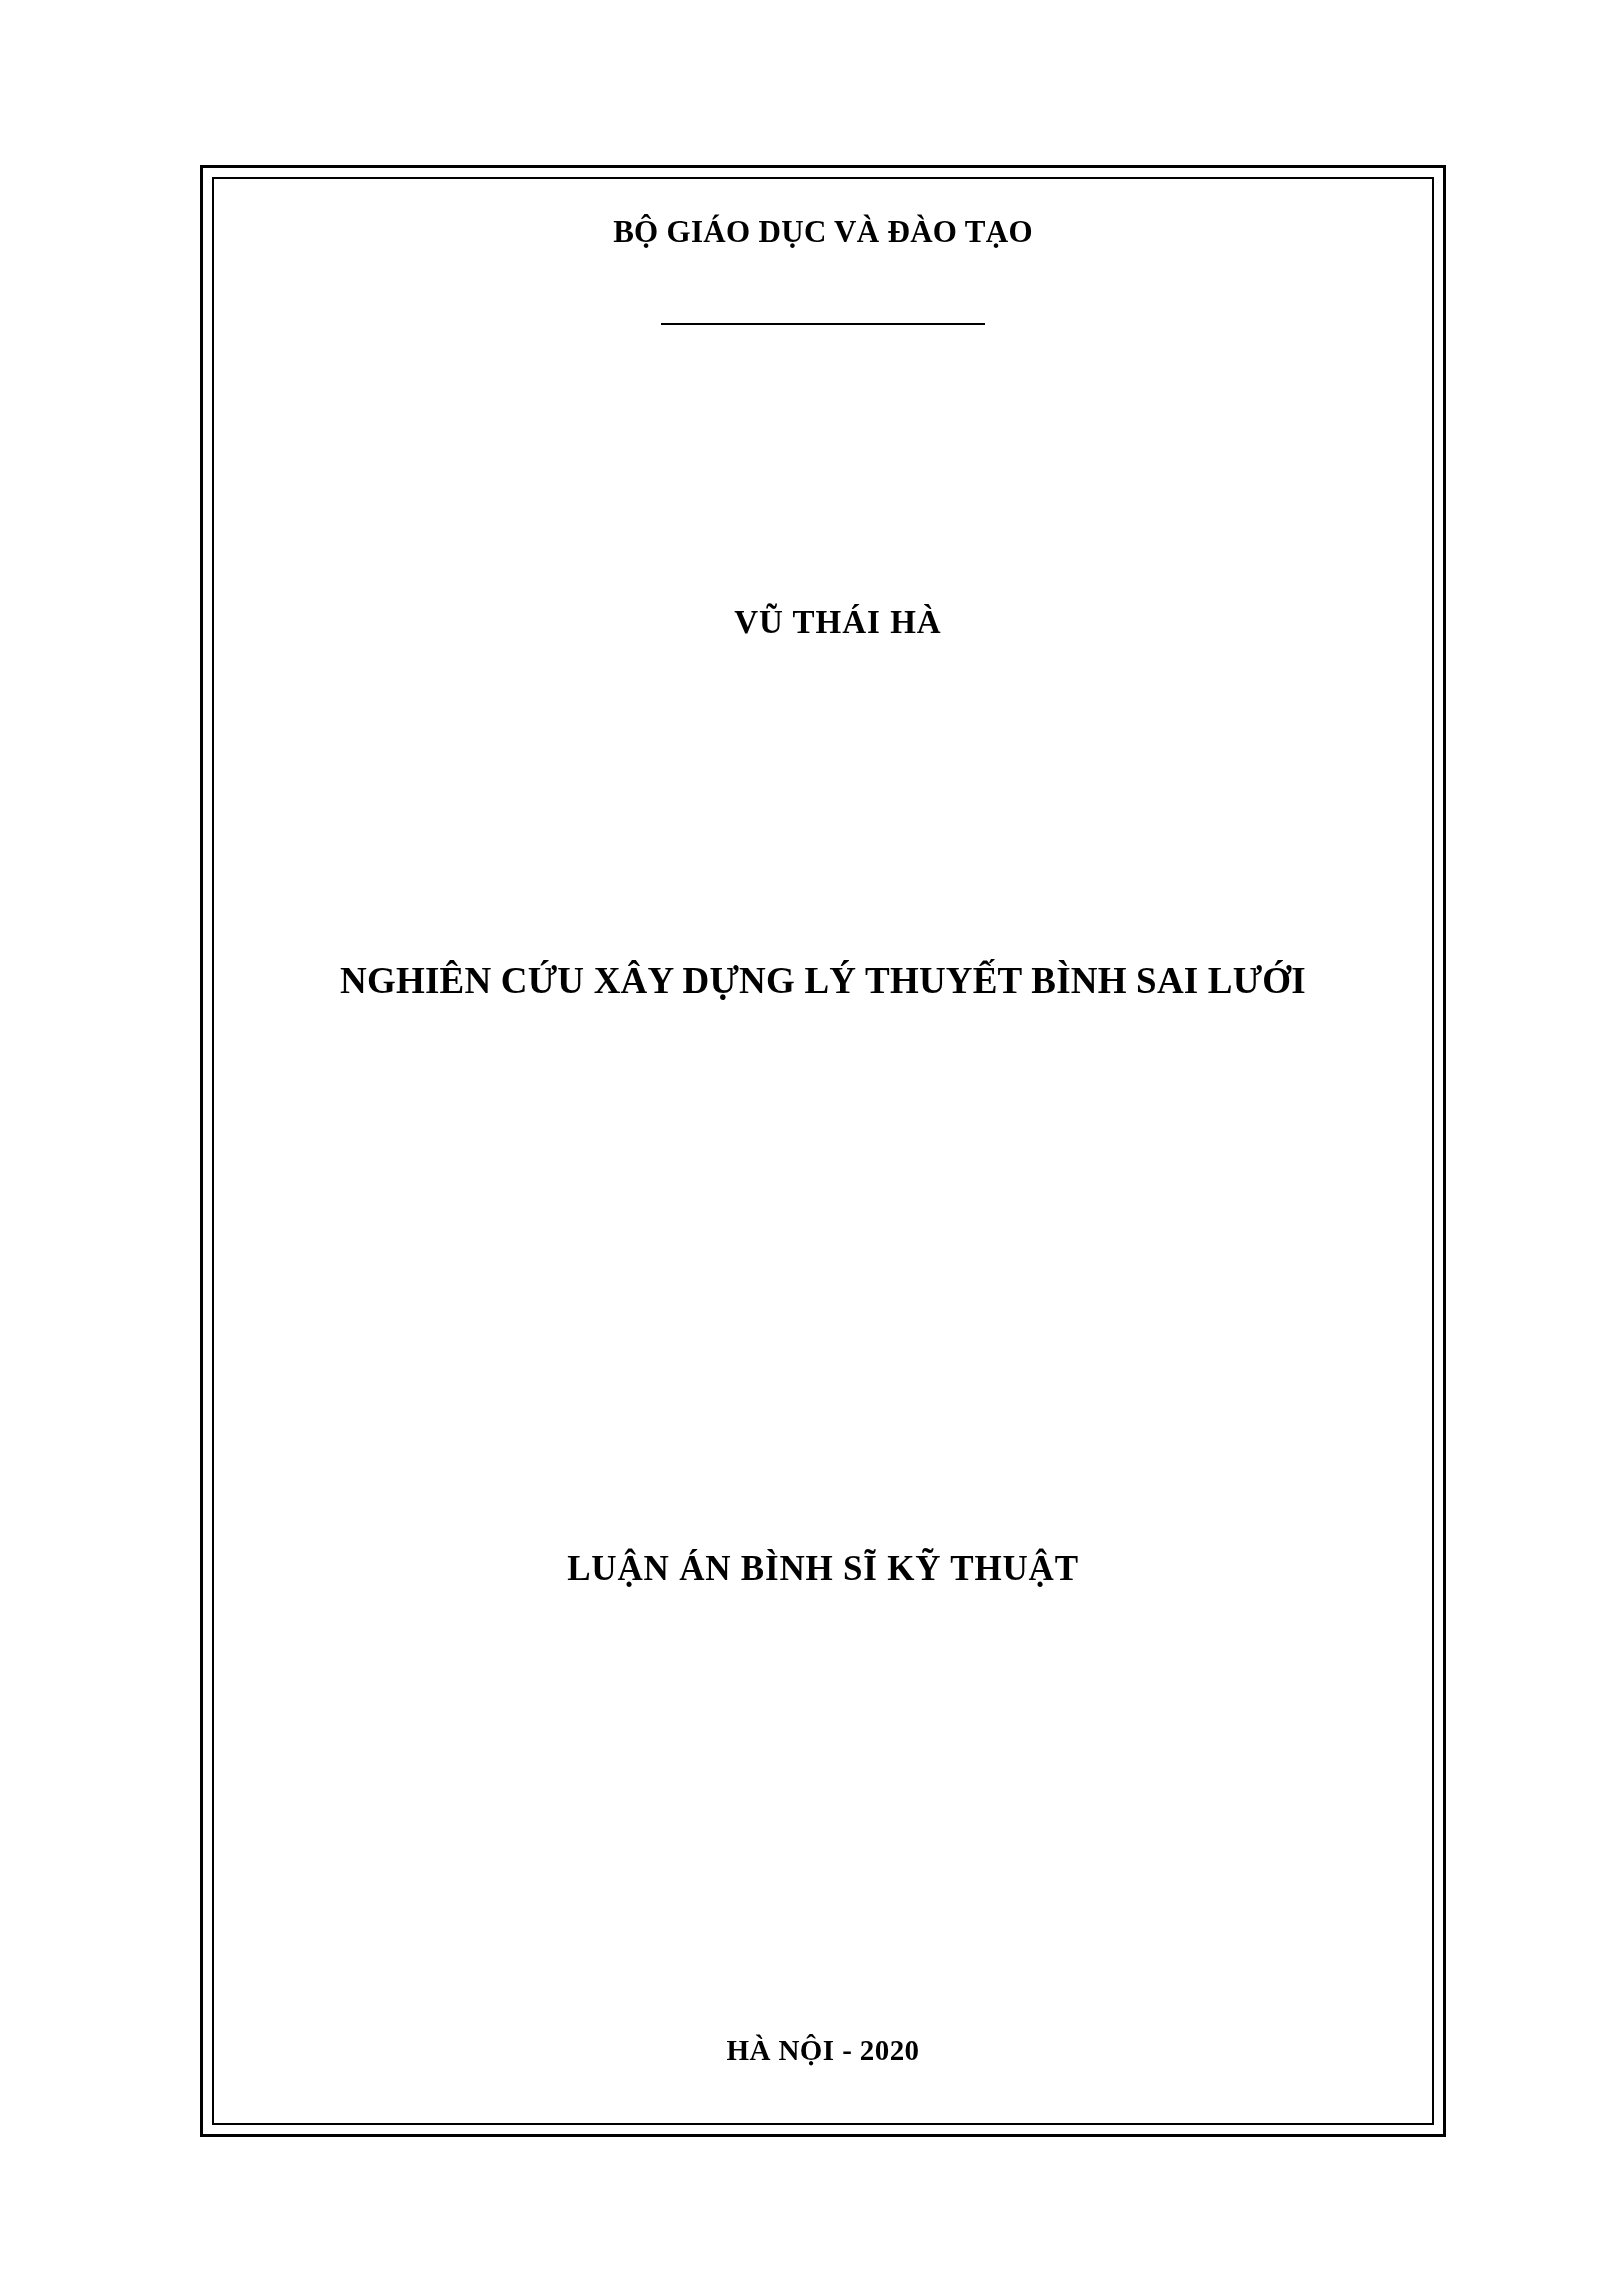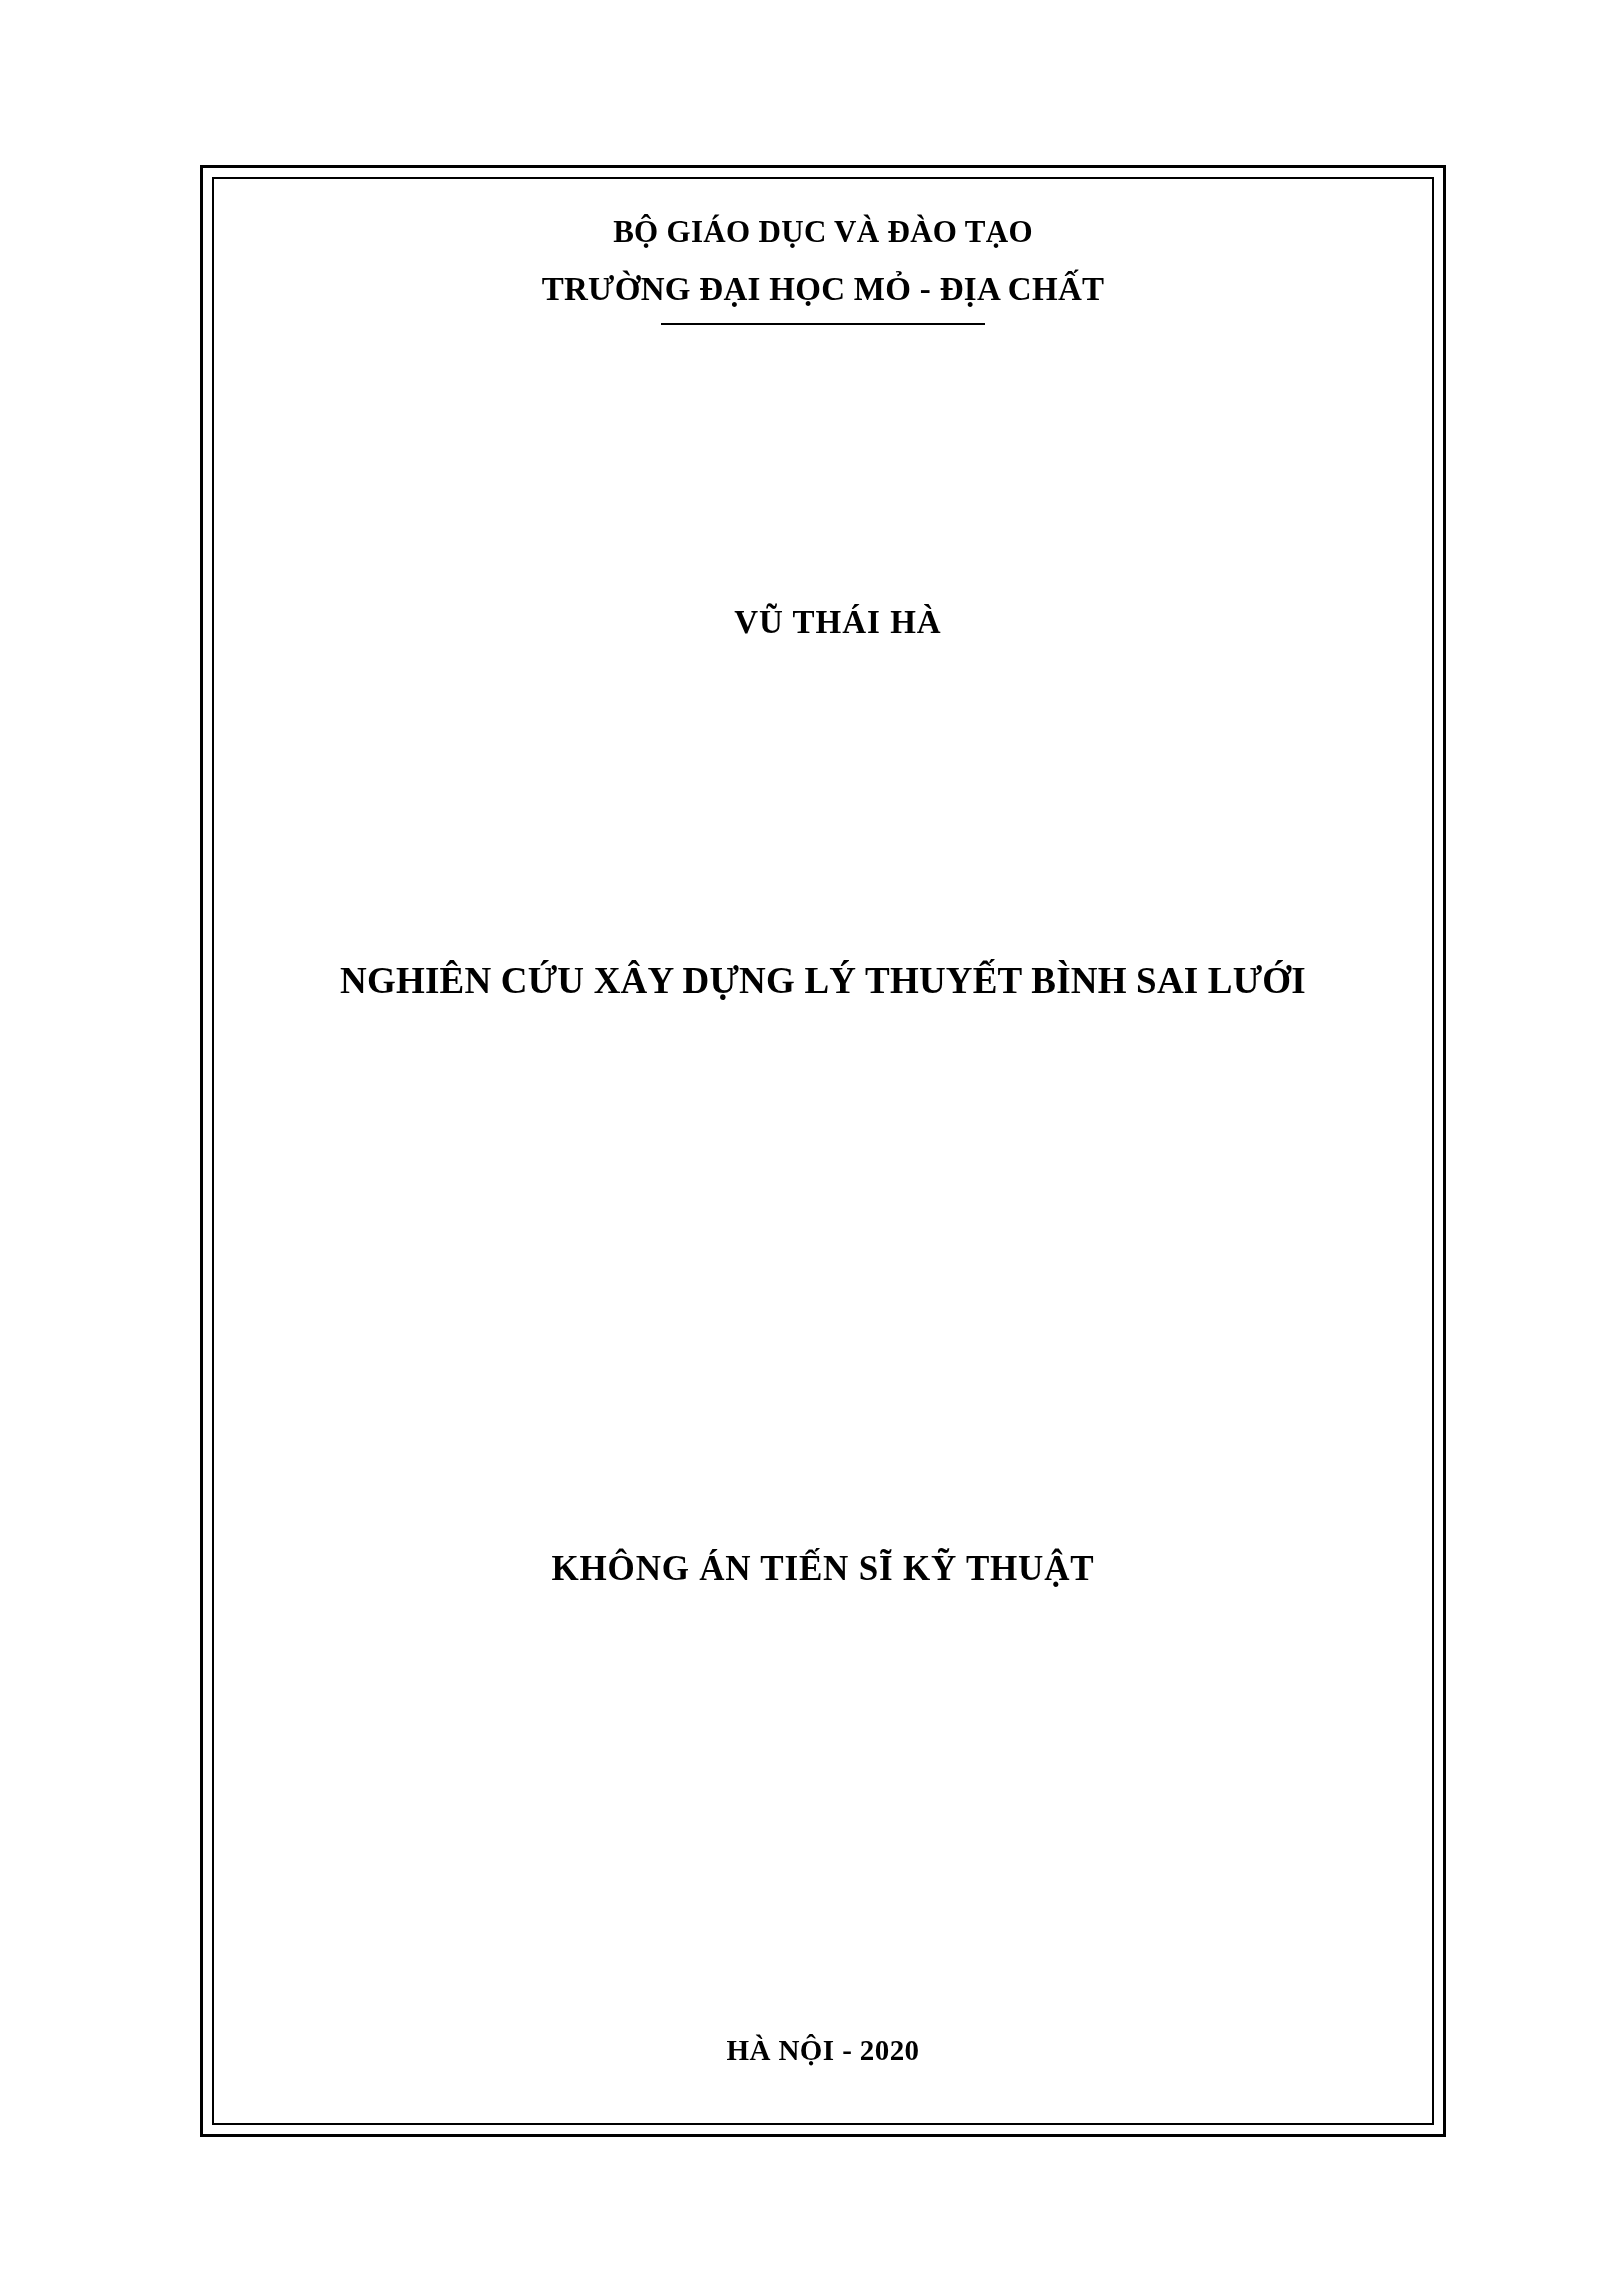--- a/index.html
+++ b/index.html
@@ -140,31 +140,30 @@
 </head>
 <body>
 
 <div class="page">
   <div class="frame-outer">
     <div class="frame-inner">
       <div class="content">
 
         <div class="ministry">BỘ GIÁO DỤC VÀ ĐÀO TẠO</div>
 
-        <div class="university">TRƯỜNG ĐẠI HỌC MỎ - ĐỊA CHẤT</div>
 
         <div class="rule"></div>
 
         <div class="author">VŨ THÁI HÀ</div>
 
         <div class="title">
           <span class="line">NGHIÊN CỨU XÂY DỰNG LÝ THUYẾT BÌNH SAI LƯỚI</span>
         </div>
 
-        <div class="degree">KHÔNG ÁN TIẾN SĨ KỸ THUẬT</div>
+        <div class="degree">LUẬN ÁN BÌNH SĨ KỸ THUẬT</div>
 
         <div class="place-year">HÀ NỘI - 2020</div>
 
       </div>
     </div>
   </div>
 </div>
 
 
 </body></html>

